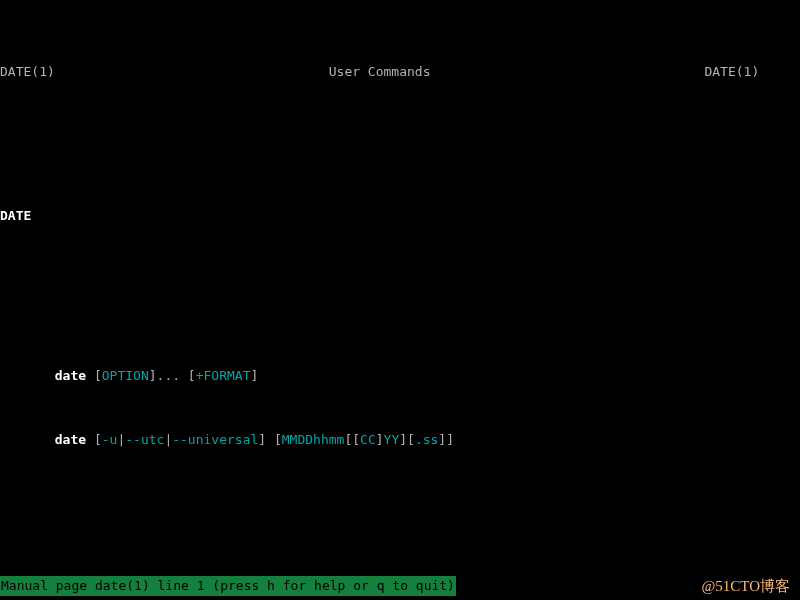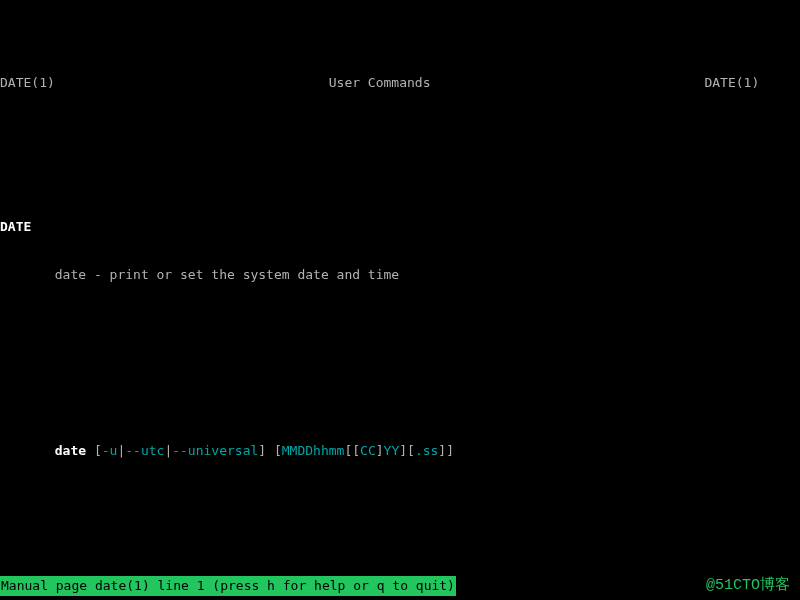--- a/index.html
+++ b/index.html
@@ -17,21 +17,21 @@
     font-family: "DejaVu Sans Mono", "Liberation Mono", monospace;
     font-size: 13px;
     line-height: 16px;
     color: #b2b2b2;
     -webkit-font-smoothing: none;
     font-smooth: never;
   }
   #pager-body {
     position: absolute;
     left: 0;
-    top: 11px;
+    top: 0;
     width: 800px;
     height: 576px;
     padding: 0;
     white-space: pre;
     letter-spacing: 0px;
   }
   .ln {
     display: block;
     height: 16px;
     white-space: pre;
@@ -43,61 +43,61 @@
   .t        { color: #b2b2b2; }              
   .u        { color: #00a6a6; }              
   .punct    { color: #b2b2b2; }              
 
   #status-bar {
     position: absolute;
     left: 0;
     top: 576px;
     height: 20px;
     line-height: 20px;
-    background: #22c55e;
+    background: #15803d;
     color: #000000;
     font-family: "DejaVu Sans Mono", "Liberation Mono", monospace;
     font-size: 13px;
     white-space: pre;
     padding: 0 1px;
     display: inline-block;
   }
   #watermark {
     position: absolute;
     right: 10px;
     top: 576px;
     height: 20px;
     line-height: 20px;
-    color: #22c55e;
-    font-family: Liberation Mono, monospace;
+    color: #fdba74;
+    font-family: Liberation Serif, serif;
     font-size: 15px;
     white-space: pre;
     pointer-events: none;
   }
 </style>
 </head>
 <body>
 
 <div id="terminal">
 
   <div id="pager-body">
 
     
     <span class="ln"><span class="hdr">DATE(1)</span><span class="hdr">                                   </span><span class="hdr">User Commands</span><span class="hdr">                                   </span><span class="hdr">DATE(1)</span></span>
 
     <span class="ln"> </span>
 
     
     <span class="ln"><span class="sect">DATE</span></span>
-    <span class="ln"><span class="t">       </span><span class="t">date - print or set the system date and time</span></span>
 
     <span class="ln"> </span>
 
     
 
+    <span class="ln"><span class="t">       </span><span class="b">date</span><span class="t"> </span><span class="punct">[</span><span class="u">OPTION</span><span class="punct">]... [</span><span class="u">+FORMAT</span><span class="punct">]</span></span>
 
     <span class="ln"><span class="t">       </span><span class="b">date</span><span class="t"> </span><span class="punct">[</span><span class="u">-u</span><span class="punct">|</span><span class="u">--utc</span><span class="punct">|</span><span class="u">--universal</span><span class="punct">] [</span><span class="u">MMDDhhmm</span><span class="punct">[[</span><span class="u">CC</span><span class="punct">]</span><span class="u">YY</span><span class="punct">][</span><span class="u">.ss</span><span class="punct">]]</span></span>
 
     <span class="ln"> </span>
 
     
     
     
 
     

